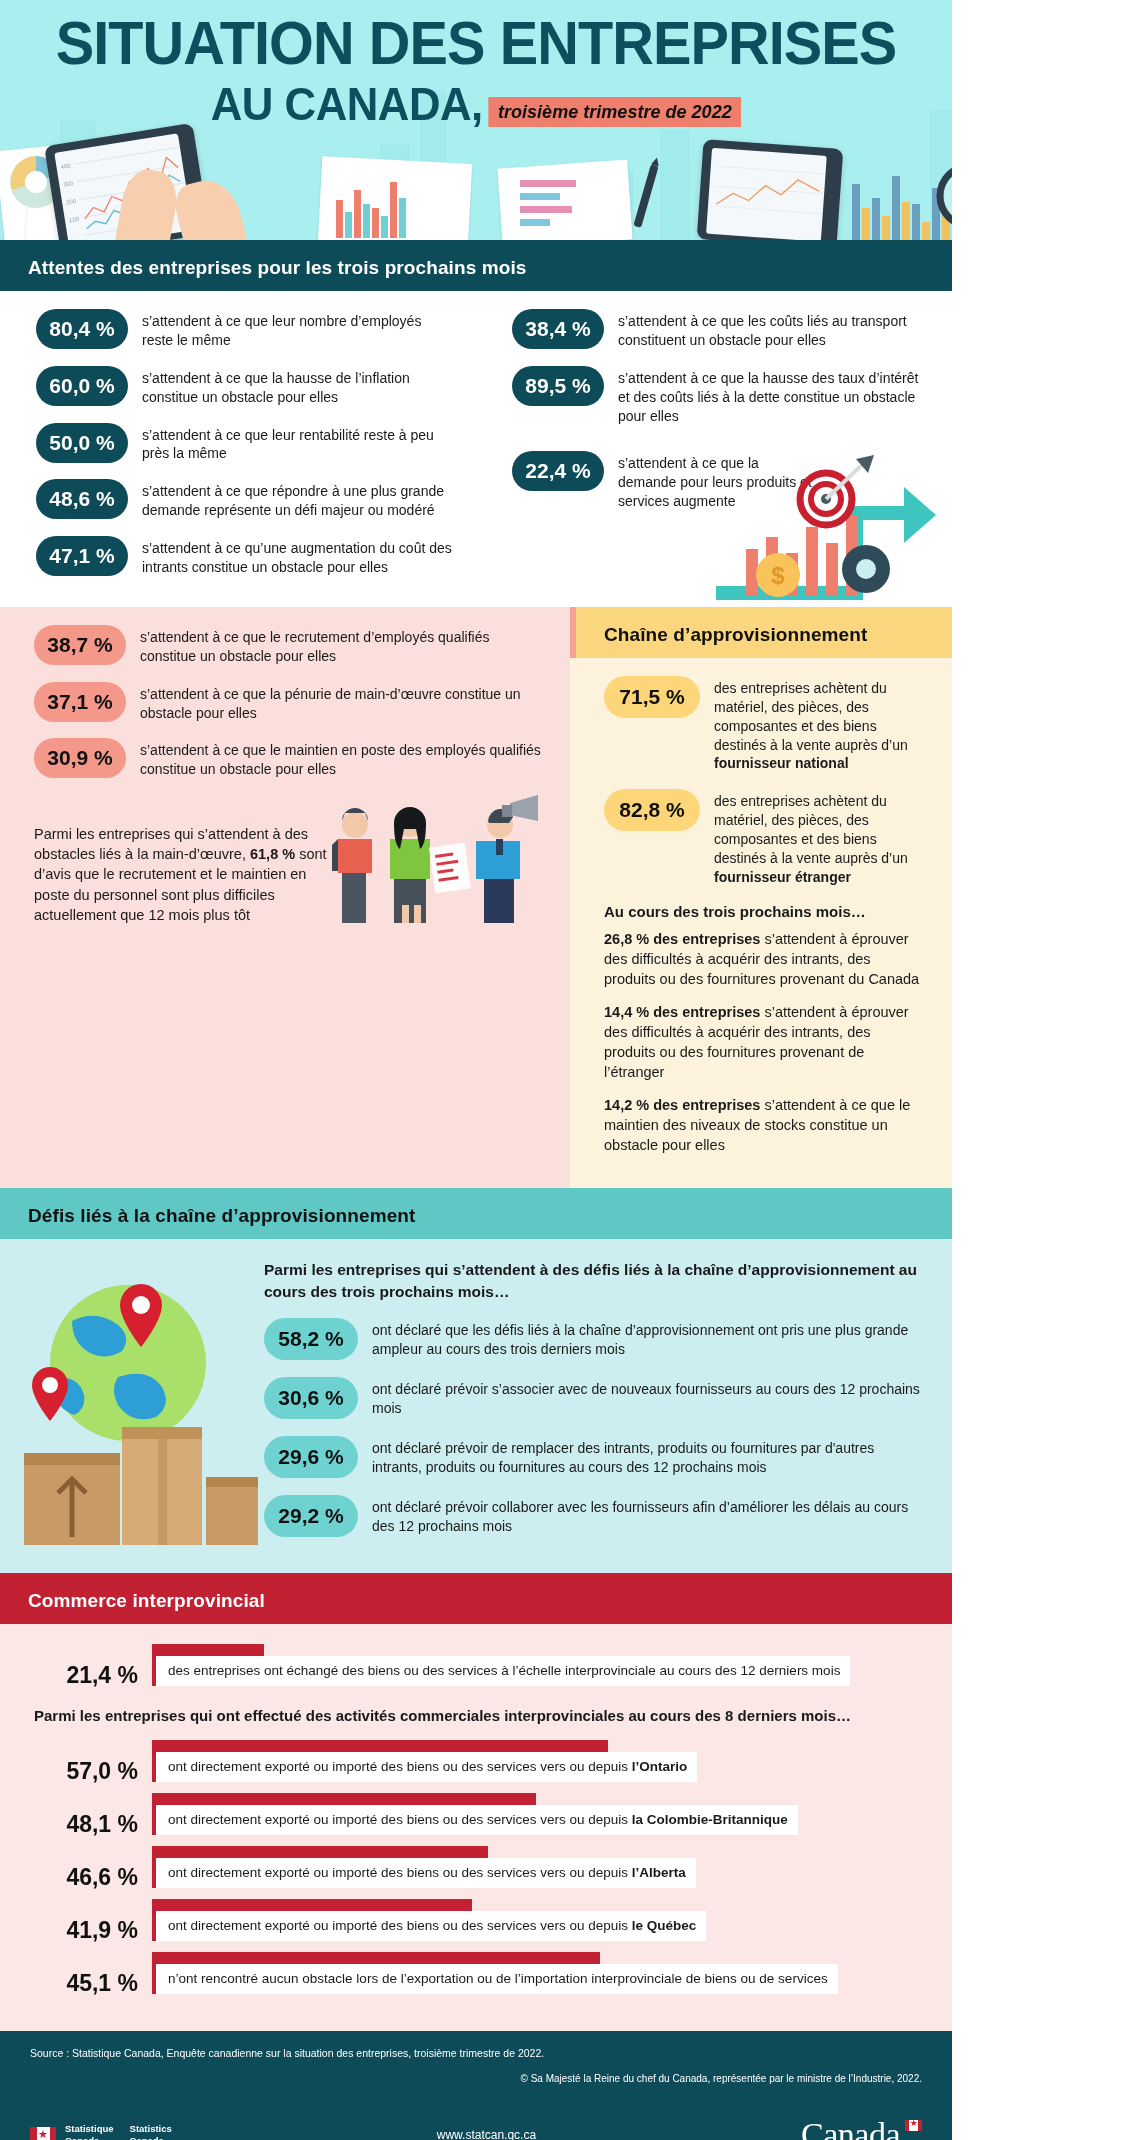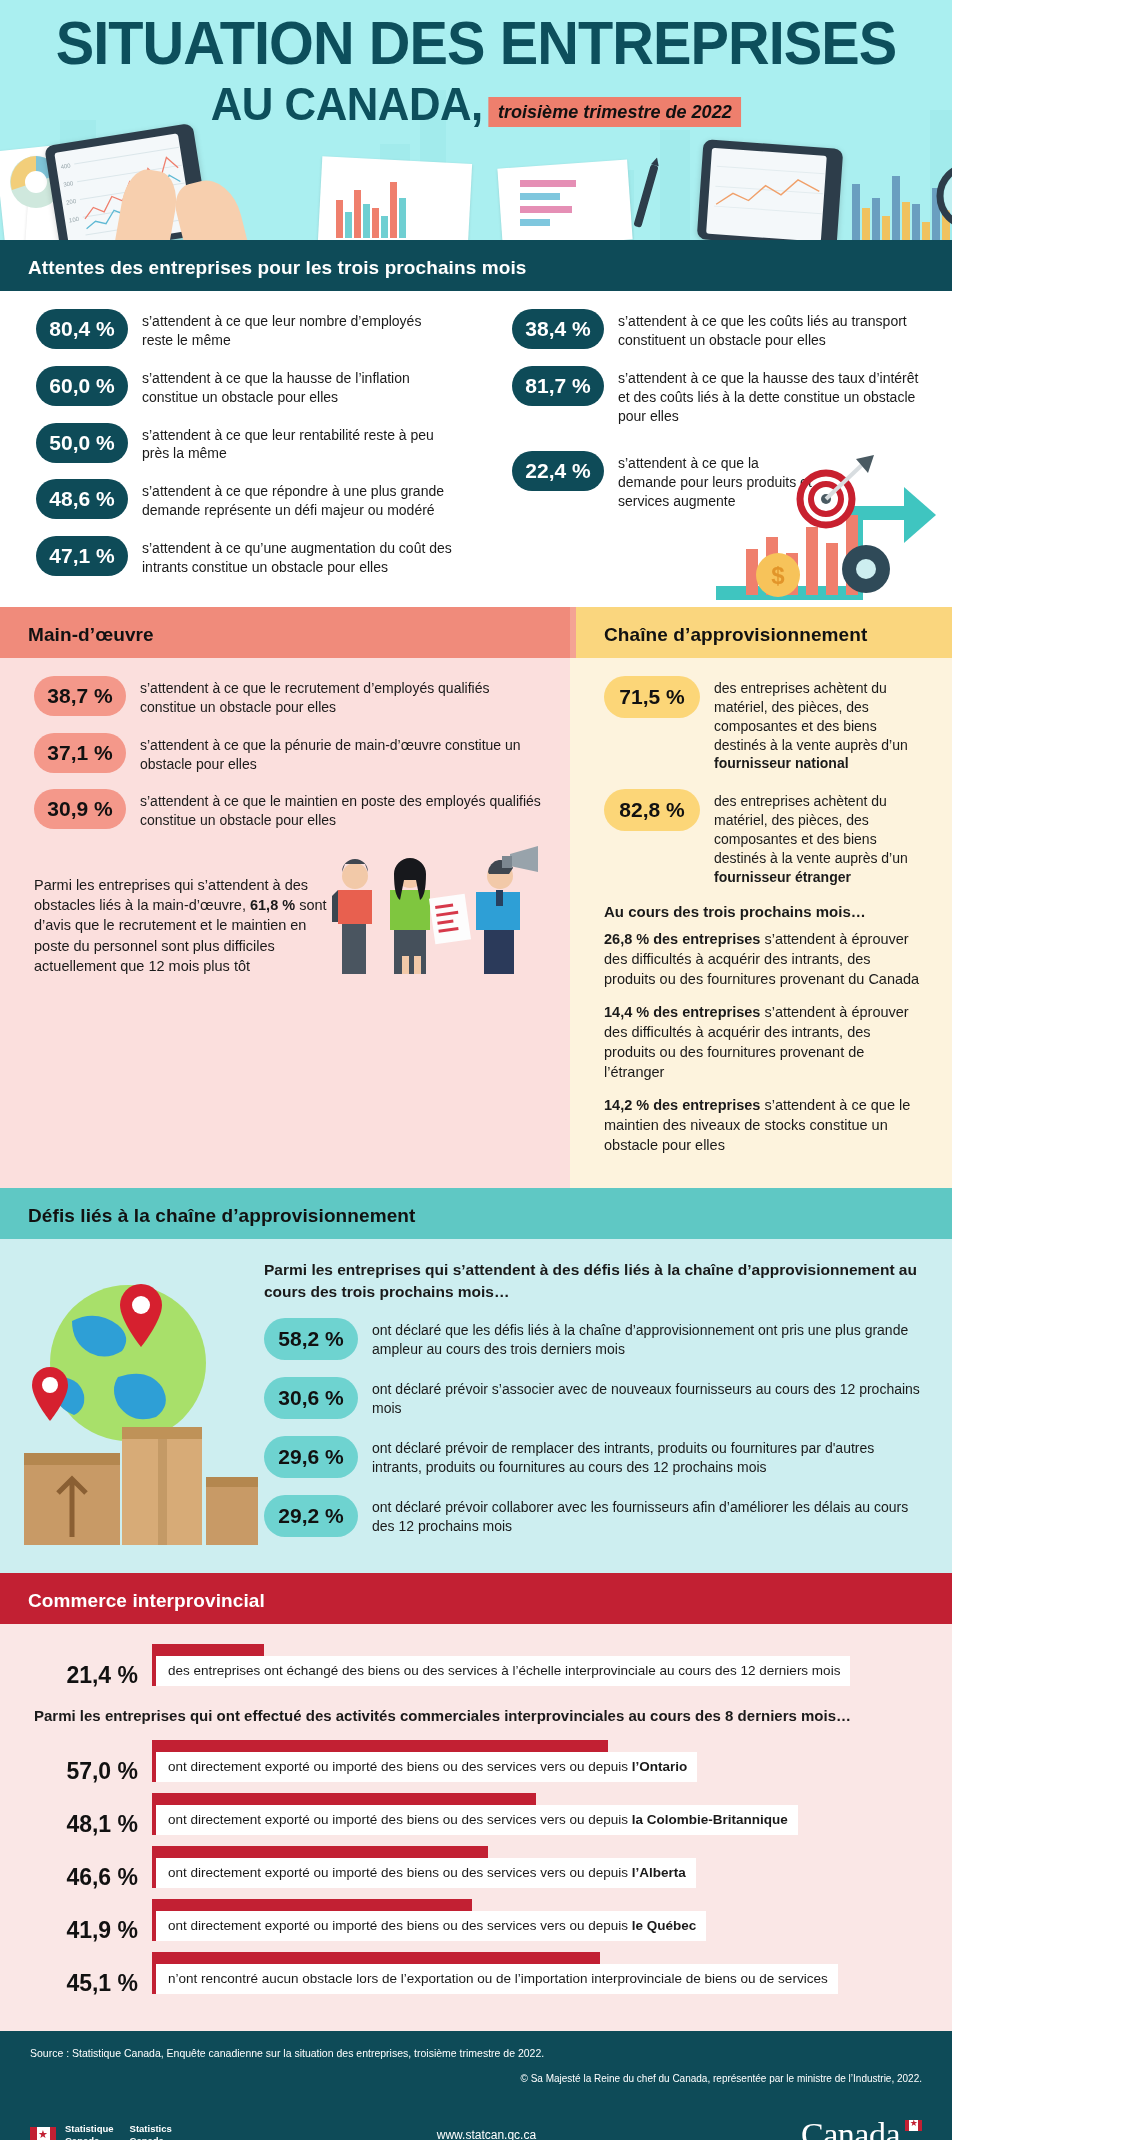--- a/index.html
+++ b/index.html
@@ -319,21 +319,21 @@
           <div class="stat-txt">s’attendent à ce qu’une augmentation du coût des intrants constitue un obstacle pour elles</div>
         </div>
       </div>
 
       <div class="sec1-col">
         <div class="stat-row">
           <div class="pill dark">38,4 %</div>
           <div class="stat-txt">s’attendent à ce que les coûts liés au transport constituent un obstacle pour elles</div>
         </div>
         <div class="stat-row">
-          <div class="pill dark">81,7 %</div>
+          <div class="pill dark">89,5 %</div>
           <div class="stat-txt">s’attendent à ce que la hausse des taux d’intérêt et des coûts liés à la dette constitue un obstacle pour elles</div>
         </div>
         <div class="stat-row" style="margin-top:26px;">
           <div class="pill dark">22,4 %</div>
           <div class="stat-txt" style="max-width:200px;">s’attendent à ce que la demande pour leurs produits et services augmente</div>
         </div>
       </div>
     </div>
 
     <svg class="sec1-art" viewBox="0 0 230 150">
@@ -355,21 +355,20 @@
       <circle cx="72" cy="122" r="22" fill="#f7c35a"></circle>
       <text x="72" y="131" font-size="24" text-anchor="middle" fill="#e2952a" font-family="Liberation Sans, sans-serif" font-weight="bold">$</text>
       <circle cx="160" cy="116" r="24" fill="#2f4a58"></circle>
       <circle cx="160" cy="116" r="10" fill="#cdeef0"></circle>
     </svg>
   </div>
 
   <div class="sec2">
 
     <div class="sec2-left">
-      <div class="banner rose">Main-d’œuvre</div>
       <div class="sec2-body">
         <div class="stat-row">
           <div class="pill rose">38,7 %</div>
           <div class="stat-txt">s’attendent à ce que le recrutement d’employés qualifiés constitue un obstacle pour elles</div>
         </div>
         <div class="stat-row">
           <div class="pill rose">37,1 %</div>
           <div class="stat-txt">s’attendent à ce que la pénurie de main-d’œuvre constitue un obstacle pour elles</div>
         </div>
         <div class="stat-row">

